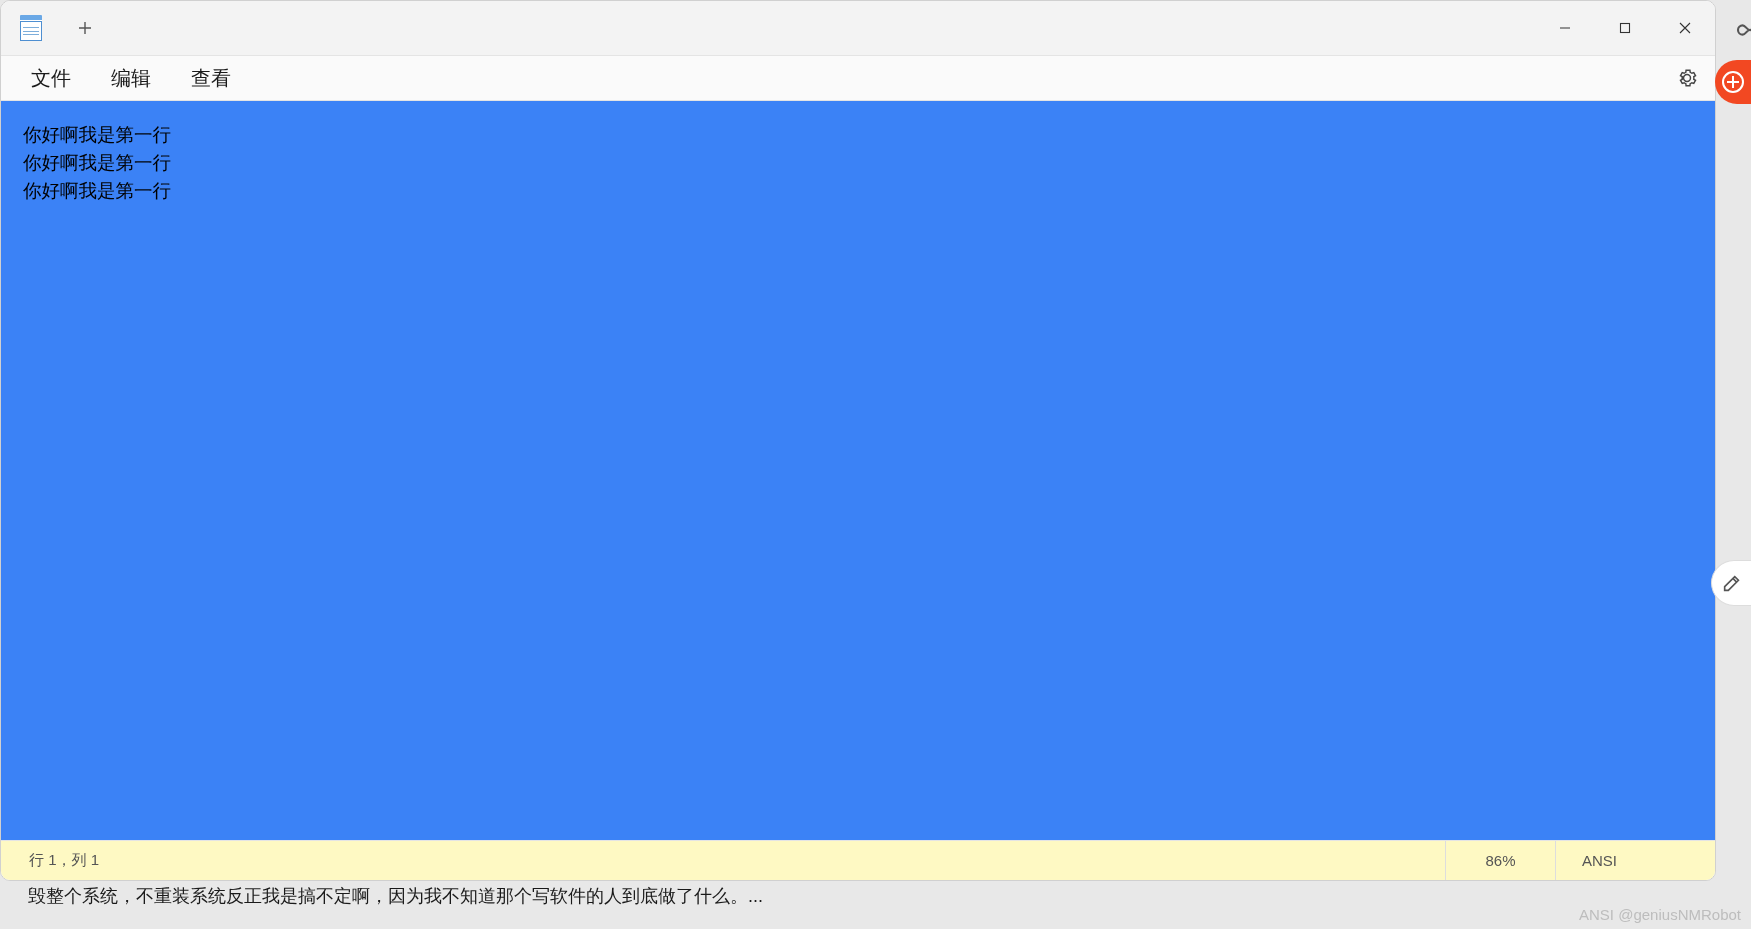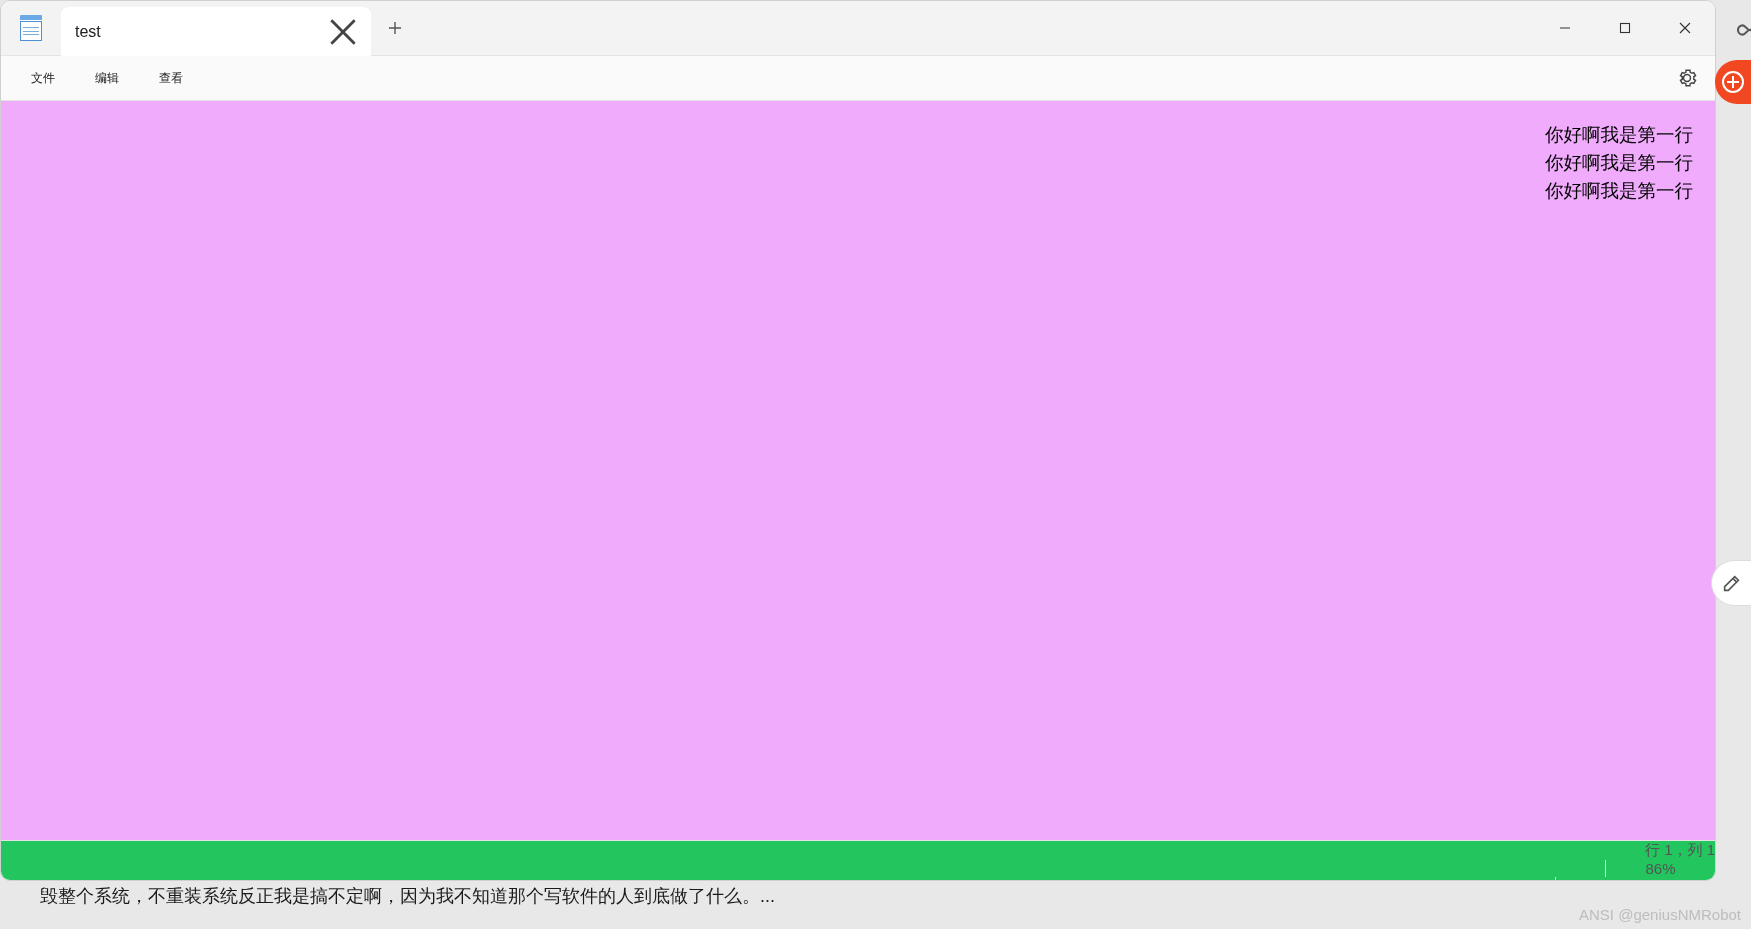--- a/index.html
+++ b/index.html
@@ -85,73 +85,71 @@
 
     .menubar {
       height: 45px;
       background: #fafafa;
       border-bottom: 1px solid #e4e4e4;
       display: flex;
       align-items: center;
       padding: 0 10px;
     }
     .menu-item {
-      font-size: 12px;
+      font-size: 20px;
       color: #1a1a1a;
       padding: 6px 20px;
       border-radius: 4px;
       cursor: pointer;
     }
     .menubar .spacer { flex: 1; }
     .settings-btn {
       width: 36px; height: 36px;
       display: flex; align-items: center; justify-content: center;
       color: #444;
       border-radius: 4px;
       cursor: pointer;
     }
     .settings-btn svg { width: 22px; height: 22px; }
 
     .editor {
       flex: 1;
-      background: #f0abfc;
+      background: #3b82f6;
       padding: 20px 22px;
       font-size: 18.5px;
       color: #000;
       line-height: 1.5;
       white-space: pre;
       overflow: auto;
       font-family: "Microsoft YaHei", "SimSun", sans-serif;
-      text-align: right;
     }
 
     .statusbar {
       height: 40px;
-      background: #22c55e;
+      background: #fef9c3;
       border-top: 1px solid #e4e4e4;
       display: flex;
-      align-items: flex-end;
+      align-items: center;
       font-size: 15px;
       color: #555;
-      flex-direction: column;
     }
     .status-left { padding-left: 28px; flex: 1; }
     .status-cell {
       padding: 0 26px;
       height: 100%;
       display: flex; align-items: center;
       border-left: 1px solid #ddd;
     }
     .status-cell.first { min-width: 110px; justify-content: center;}
     .status-cell.eol { min-width: 190px; }
     .status-cell.enc { min-width: 160px; }
 
     .bg-text {
       position: absolute;
-      left: 40px;
+      left: 28px;
       top: 884px;
       font-size: 18px;
       color: #1a1a1a;
       font-family: "Microsoft YaHei", sans-serif;
     }
     .watermark {
       position: absolute;
       right: 10px;
       bottom: 6px;
       font-size: 15px;
@@ -211,28 +209,20 @@
     <div class="app-icon-slot">
       <div class="app-icon">
         <div class="bind"></div>
         <div class="paper">
             <div class="line"></div>
             <div class="line"></div>
             <div class="line"></div>
           </div>
       </div>
     </div>
-    <div class="tab">
-      <span class="tab-title">test</span>
-      <span class="tab-close">
-        <svg viewBox="0 0 12 12">
-            <path d="M1 1 L11 11 M11 1 L1 11" stroke="currentColor" stroke-width="1.2" fill="none"></path>
-          </svg>
-      </span>
-    </div>
     <div class="new-tab">
       <svg viewBox="0 0 14 14" width="14" height="14">
           <path d="M7 1 V13 M1 7 H13" stroke="currentColor" stroke-width="1.4" fill="none"></path>
         </svg>
     </div>
     <div class="spacer"></div>
     <div class="win-controls">
       <div class="win-btn">
         <svg viewBox="0 0 12 12">
             <path d="M1 6 H11" stroke="currentColor" stroke-width="1.1"></path>

